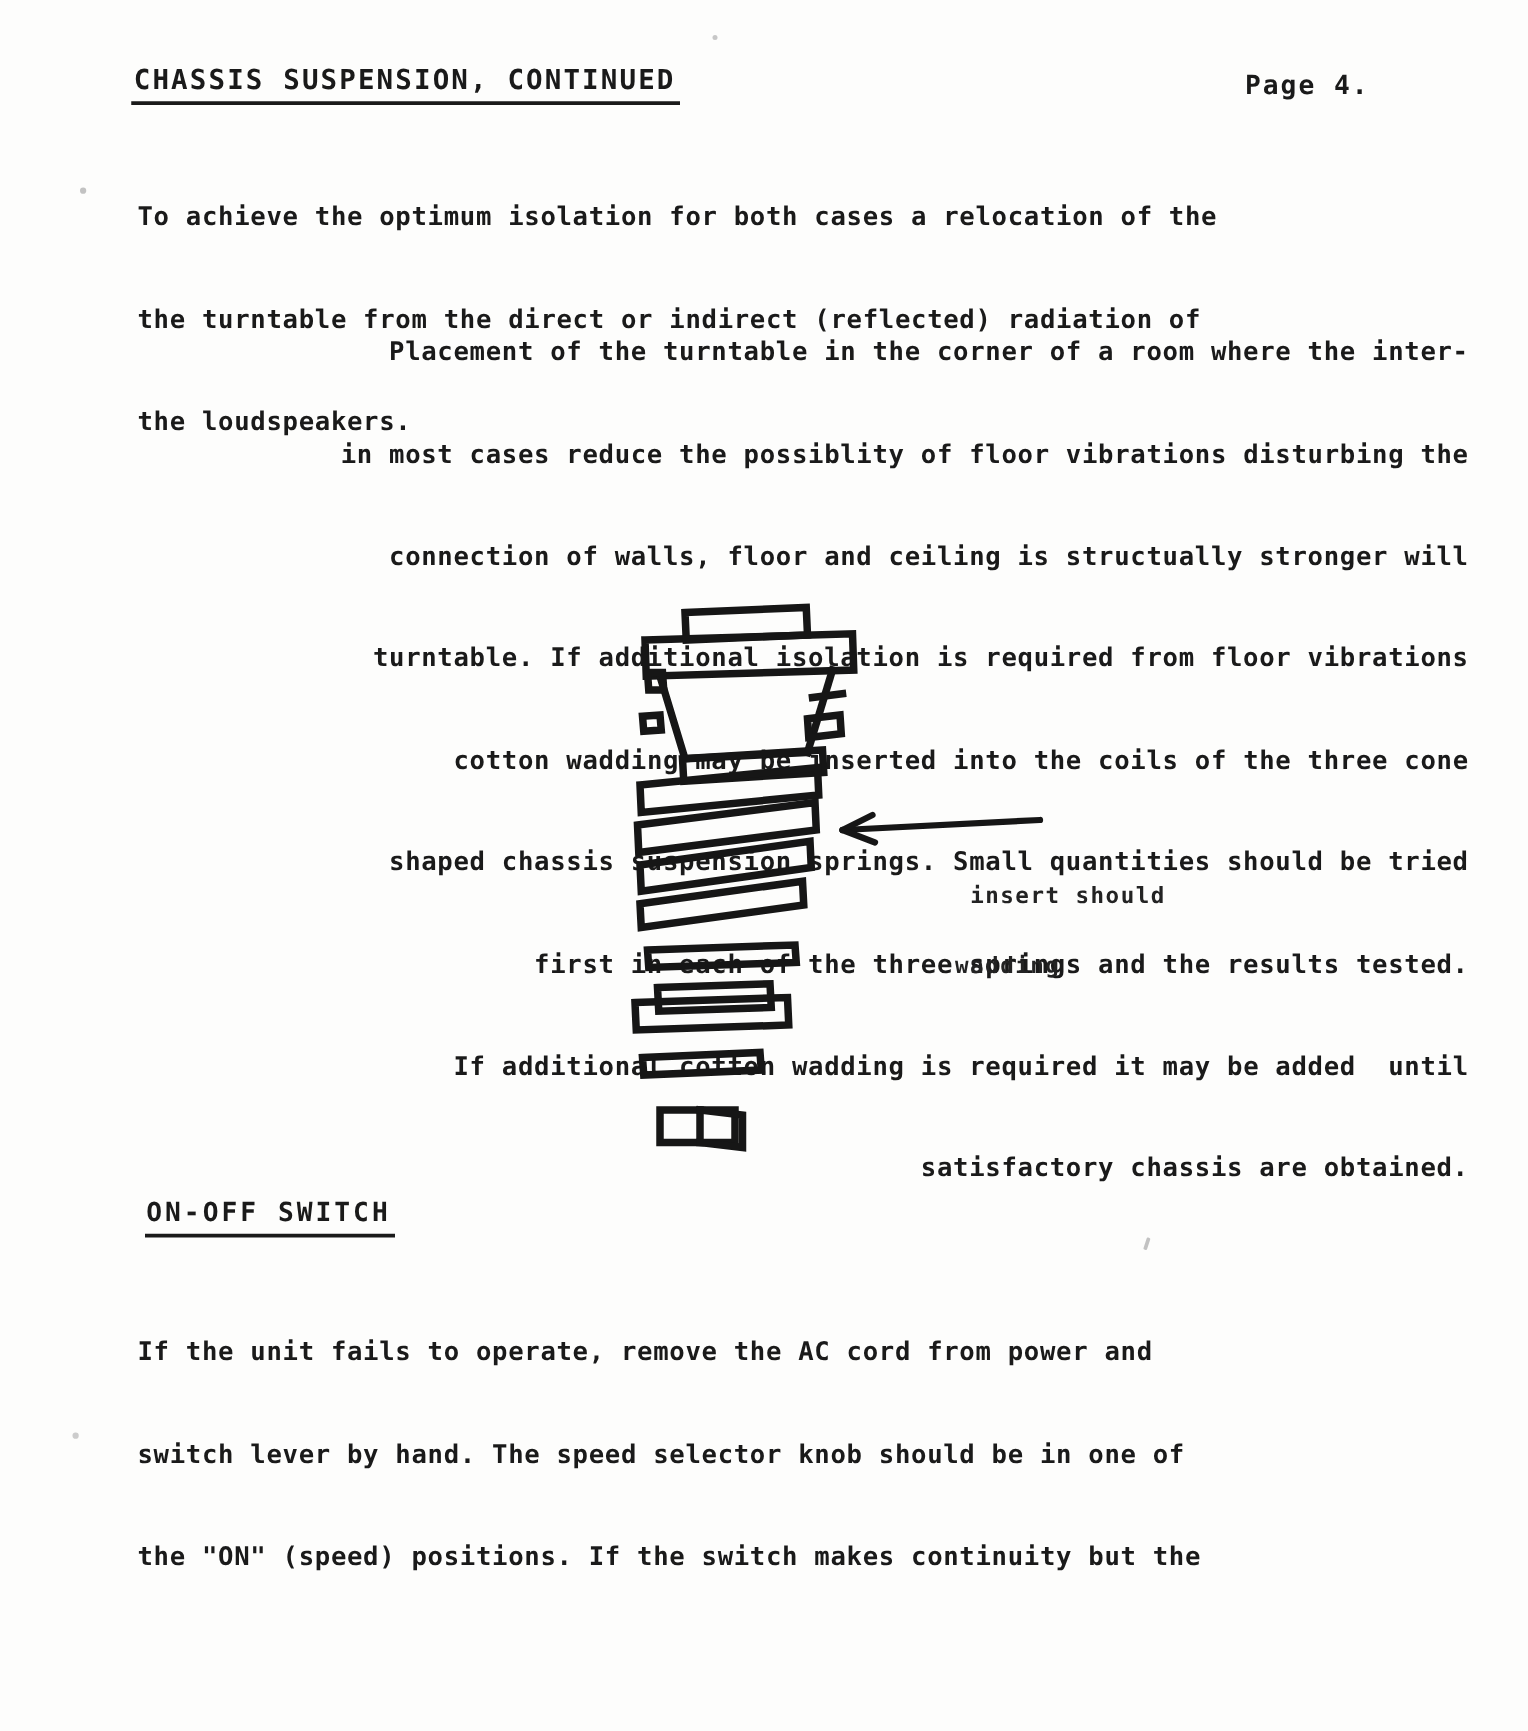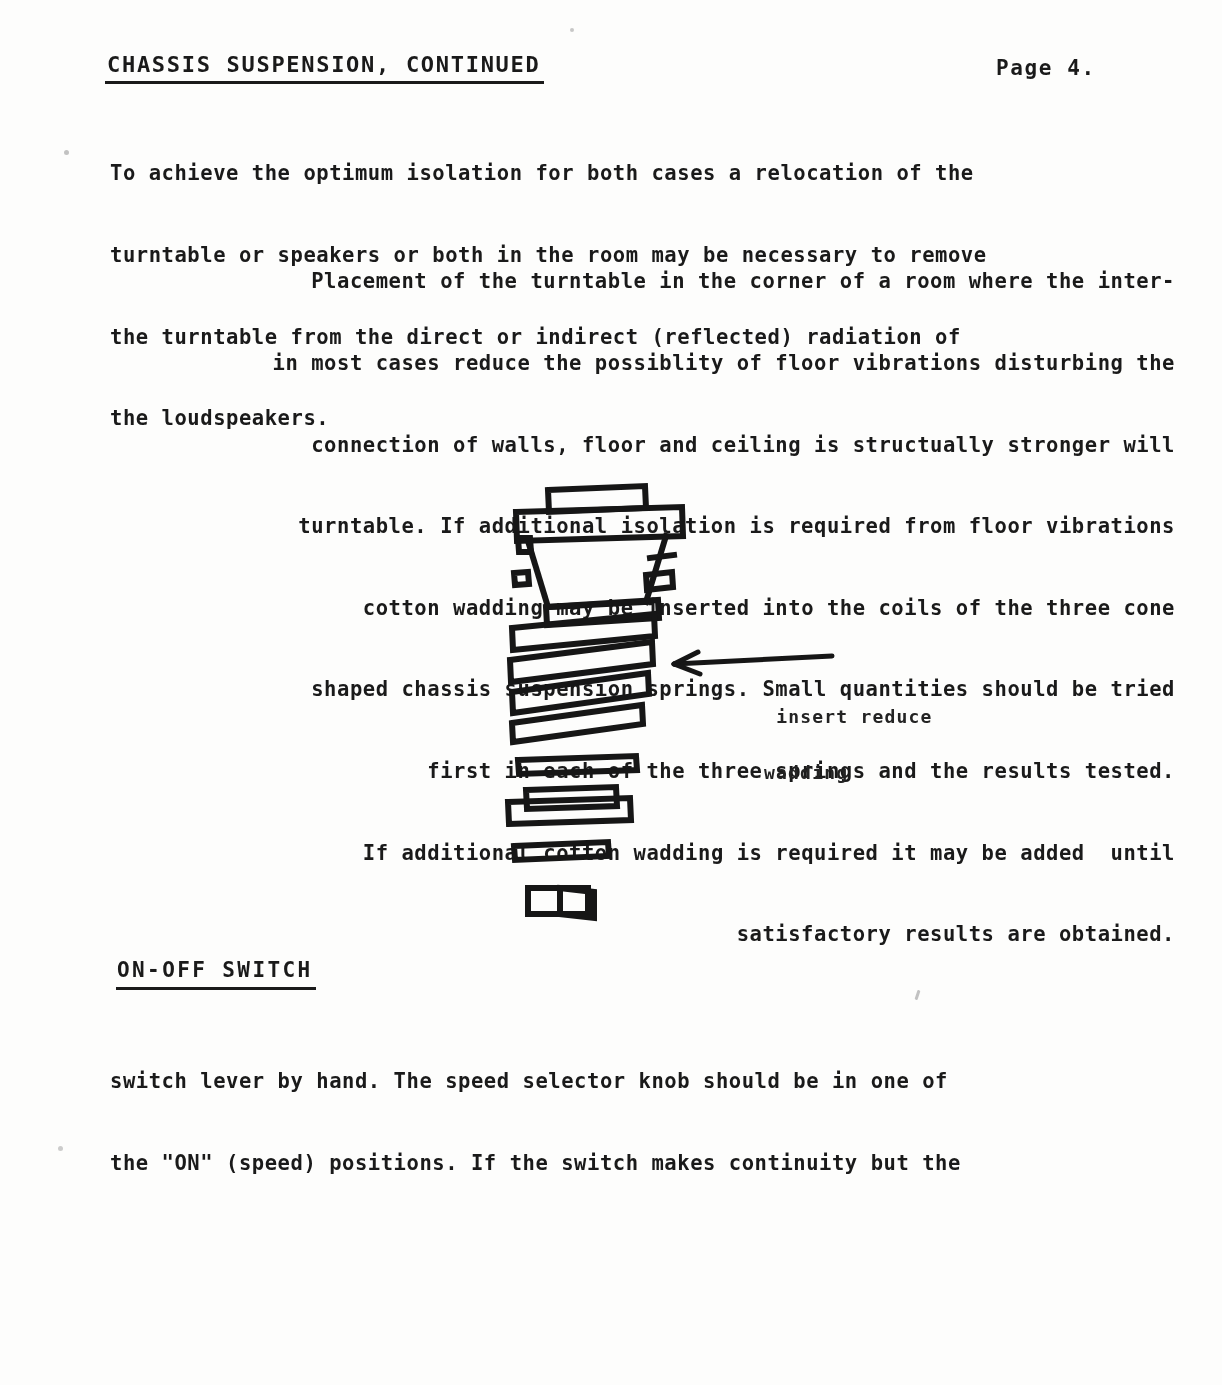--- a/index.html
+++ b/index.html
@@ -130,35 +130,34 @@
 
   <div class="doc-title">
     <span>CHASSIS SUSPENSION, CONTINUED</span>
     <span class="ul"></span>
   </div>
 
   <div class="page-number">Page 4.</div>
 
   <div class="body-block" id="intro-block">
     <span class="line">To achieve the optimum isolation for both cases a relocation of the</span>
-    <span class="line">turntable or speakers or both in the room may be necessary to remove</span>
     <span class="line">the turntable from the direct or indirect (reflected) radiation of</span>
     <span class="line">the loudspeakers.</span>
   </div>
 
   <div class="body-block" id="placement-block">
     <span class="line">Placement of the turntable in the corner of a room where the inter-</span>
     <span class="line">in most cases reduce the possiblity of floor vibrations disturbing the</span>
     <span class="line">connection of walls, floor and ceiling is structually stronger will</span>
     <span class="line">turntable. If additional isolation is required from floor vibrations</span>
     <span class="line">cotton wadding may be inserted into the coils of the three cone</span>
     <span class="line">shaped chassis suspension springs. Small quantities should be tried</span>
     <span class="line">first in each of the three springs and the results tested.</span>
     <span class="line">If additional cotton wadding is required it may be added  until</span>
-    <span class="line">satisfactory results are obtained.</span>
+    <span class="line">satisfactory chassis are obtained.</span>
   </div>
 
   <div class="figure">
     <svg width="480" height="470" viewBox="0 0 480 470">
       <g fill="none" stroke="#161616" stroke-width="6" stroke-linecap="square" stroke-linejoin="miter">
 
         <path d="M78 30 L175 26 L176 48 L79 52 Z"></path>
 
         <path d="M46 52 L212 47 L213 76 L47 81 Z"></path>
 
@@ -197,30 +196,31 @@
 
       <g stroke="#161616" stroke-width="5" fill="none" stroke-linecap="round">
         <path d="M204 204 L362 196"></path>
         <path d="M204 204 L228 192"></path>
         <path d="M204 204 L230 214"></path>
       </g>
     </svg>
   </div>
 
   <div class="callout">
-    <span class="l1">insert reduce</span>
+    <span class="l1">insert should</span>
     <span class="l2">wadding</span>
   </div>
 
   <div class="section-heading">
     <span>ON-OFF SWITCH</span>
     <span class="ul"></span>
   </div>
 
   <div class="body-block" id="switch-block">
+    <span class="line">If the unit fails to operate, remove the AC cord from power and</span>
     <span class="line">switch lever by hand. The speed selector knob should be in one of</span>
     <span class="line">the "ON" (speed) positions. If the switch makes continuity but the</span>
     
     
     
     
     
     
     
     

